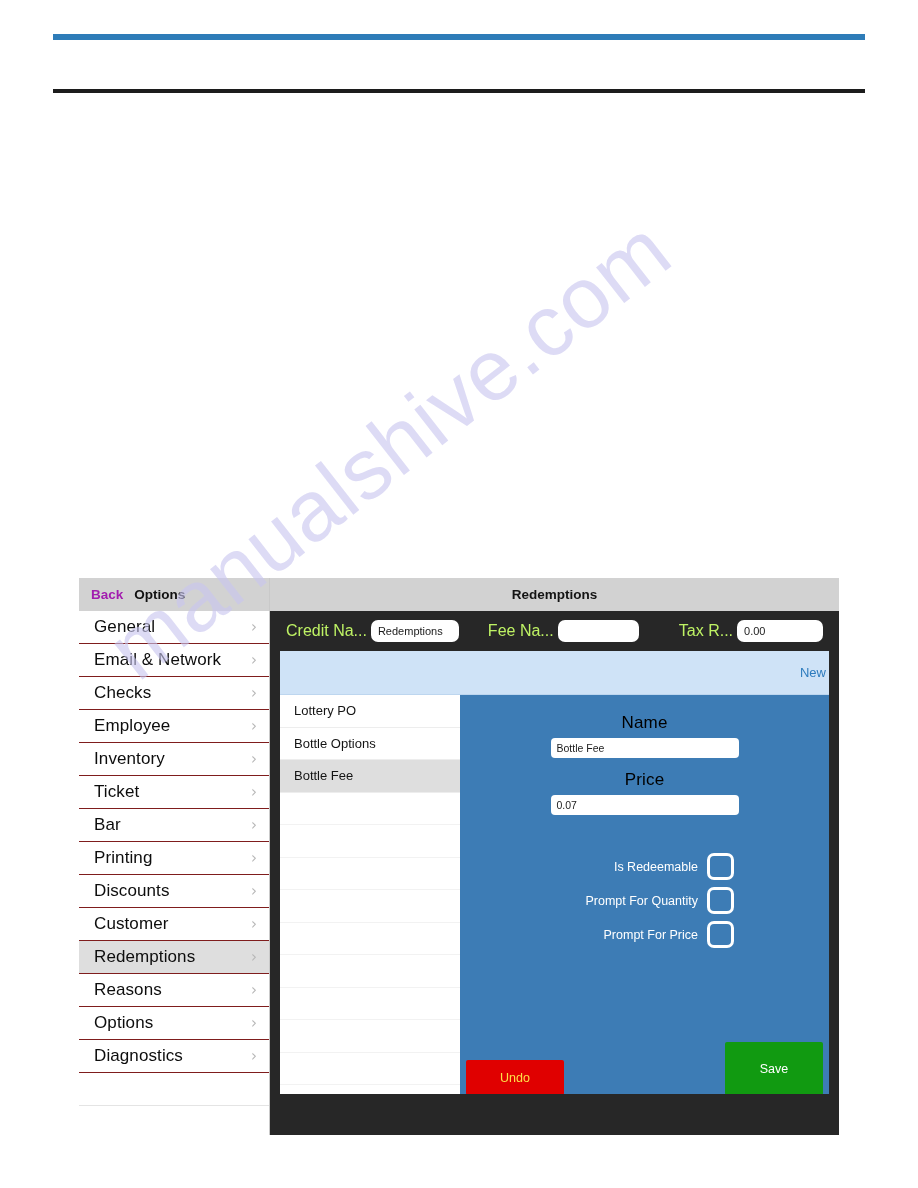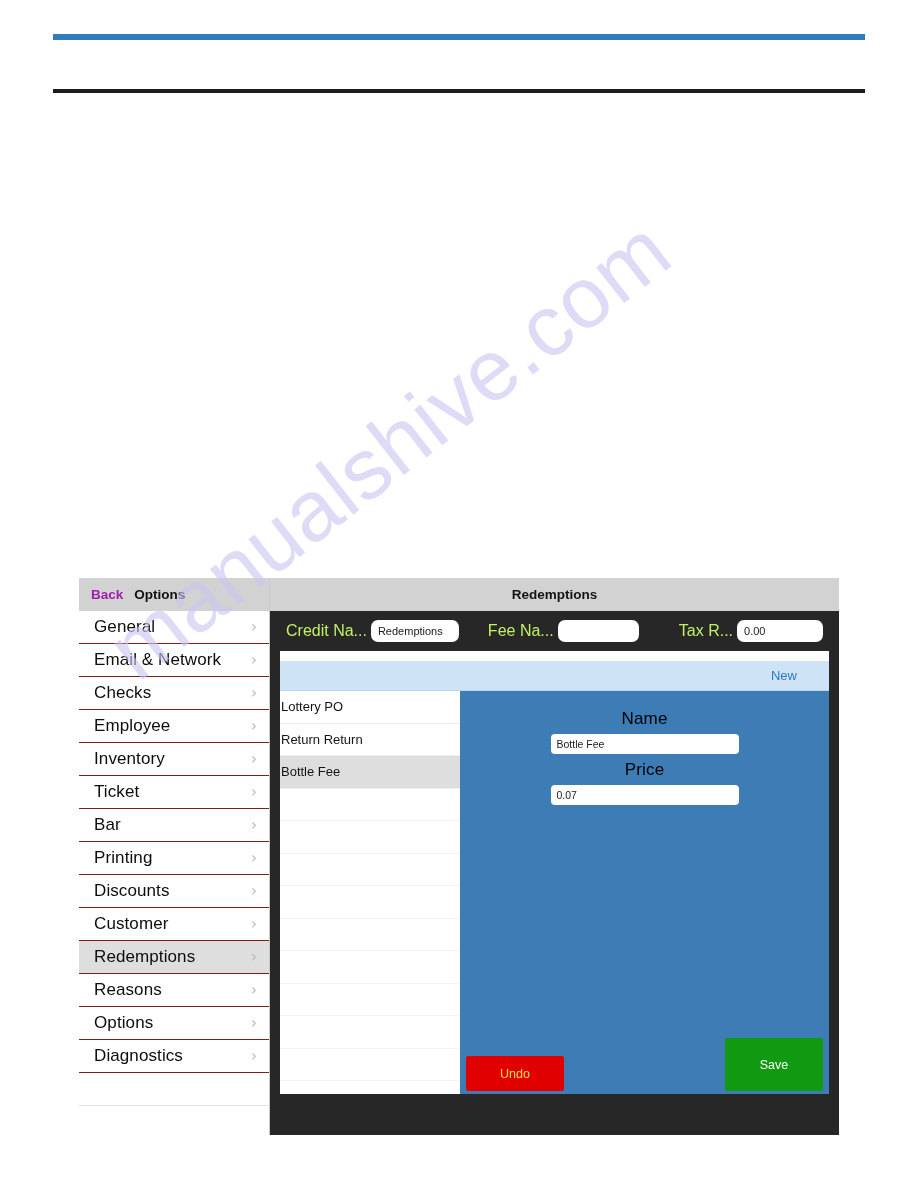--- a/index.html
+++ b/index.html
@@ -184,29 +184,28 @@
 
   
   .app-body {
     position: relative;
     background: #ffffff;
     height: 443px;
     box-sizing: border-box;
     overflow: hidden;
   }
   .newbar {
-    height: 30px;
+    height: 44px;
     background: #cfe3f7;
     display: flex;
     align-items: center;
     justify-content: flex-end;
-    padding-right: 32px;
+    padding-right: 3px;
     box-sizing: border-box;
     border-bottom: 1px solid #bdd6ef;
-    margin-top: 10px;
   }
   .new-btn {
     color: #2d7bbd;
     font-size: 13px;
   }
   .split {
     display: flex;
     height: 409px;
   }
 
@@ -214,21 +213,21 @@
   .rlist {
     width: 180px;
     background: #ffffff;
     box-sizing: border-box;
     overflow: hidden;
   }
   .rrow {
     height: 32.5px;
     display: flex;
     align-items: center;
-    padding-left: 1px;
+    padding-left: 14px;
     box-sizing: border-box;
     border-bottom: 1px solid #ededed;
     font-size: 13px;
     color: #141414;
     background: #fff;
   }
   .rrow.selected { background: #dedede; }
   .rrow.empty { border-bottom: 1px solid #f2f2f2; }
 
   
@@ -238,21 +237,21 @@
     background: #3d7cb5;
     box-sizing: border-box;
   }
   .field-title {
     text-align: center;
     color: #000000;
     font-size: 17px;
     letter-spacing: .2px;
   }
   .name-title { margin-top: 18px; }
-  .price-title { margin-top: 6px; }
+  .price-title { margin-top: 12px; }
   .text-input {
     display: block;
     margin: 5px auto 0 auto;
     width: 188px;
     height: 20px;
     background: #fff;
     border-radius: 4px;
     font-size: 10.5px;
     color: #1b1b1b;
     line-height: 20px;
@@ -416,21 +415,21 @@
           <span class="new-btn">New</span>
         </div>
 
         <div class="split">
 
           <div class="rlist" id="redemption-list">
               <div class="rrow">
                 <span>Lottery PO</span>
               </div>
               <div class="rrow">
-                <span>Return Return</span>
+                <span>Bottle Options</span>
               </div>
               <div class="rrow selected">
                 <span>Bottle Fee</span>
               </div>
               <div class="rrow empty"></div>
               <div class="rrow empty"></div>
               <div class="rrow empty"></div>
               <div class="rrow empty"></div>
               <div class="rrow empty"></div>
               <div class="rrow empty"></div>
@@ -441,20 +440,34 @@
             </div>
 
           <div class="detail">
 
             <div class="field-title name-title">Name</div>
             <div class="text-input">Bottle Fee</div>
 
             <div class="field-title price-title">Price</div>
             <div class="text-input">0.07</div>
 
+            <div class="checks" id="checkbox-group">
+                <div class="chk-row">
+                  <span class="chk-label">Is Redeemable</span>
+                  <span class="chk-box"></span>
+                </div>
+                <div class="chk-row">
+                  <span class="chk-label">Prompt For Quantity</span>
+                  <span class="chk-box"></span>
+                </div>
+                <div class="chk-row">
+                  <span class="chk-label">Prompt For Price</span>
+                  <span class="chk-box"></span>
+                </div>
+              </div>
 
 
             <div class="btn-undo">Undo</div>
             <div class="btn-save">Save</div>
           </div>
 
         </div>
       </div>
     </div>
   </div>

